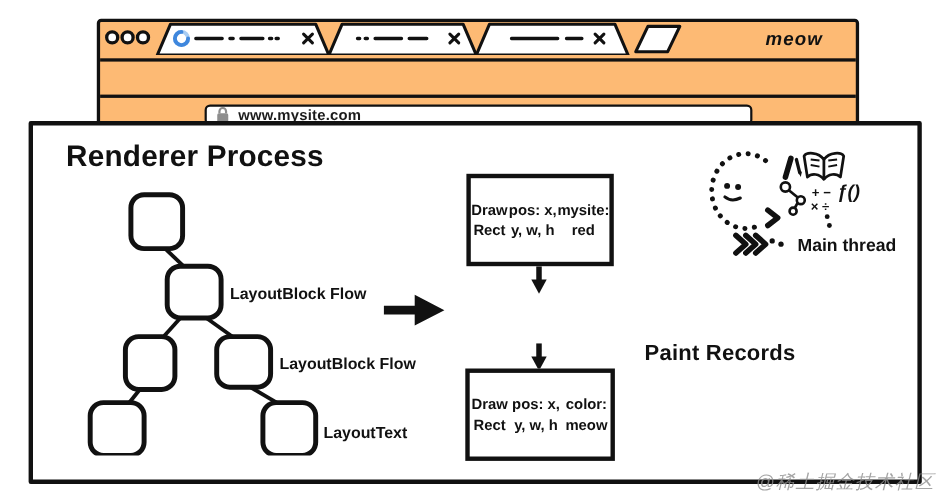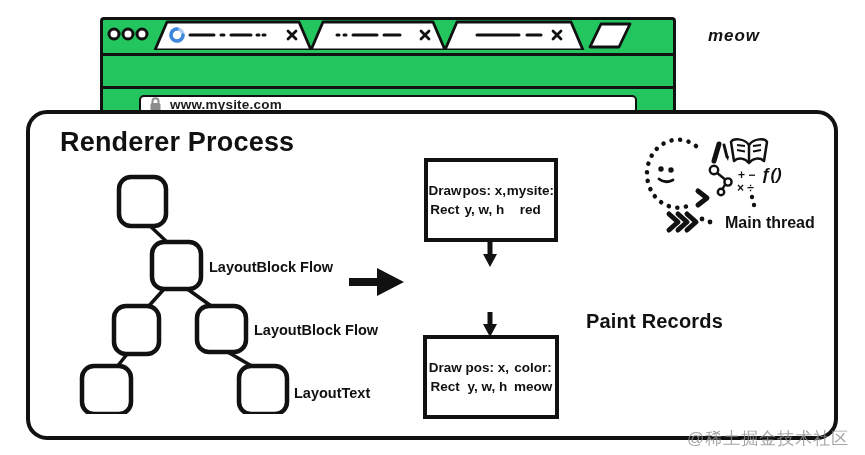--- a/index.html
+++ b/index.html
@@ -1,49 +1,49 @@
 <!DOCTYPE html>
 <html><head>
 <meta charset="utf-8">
 <style>
   html,body{margin:0;padding:0;background:#fff;}
   .canvas{position:relative;width:865px;height:455px;background:#fff;overflow:hidden;
           font-family:"Liberation Sans",sans-serif;color:#111;}
   svg{display:block;font-family:"Liberation Sans",sans-serif;}
 
   
-  .browser{position:absolute;left:100px;top:17px;width:576px;height:105px;
-           border:3px solid #111;border-radius:4px;background:#22c55e;box-sizing:border-box;z-index:1;}
+  .browser{position:absolute;left:88px;top:17px;width:693px;height:105px;
+           border:3px solid #111;border-radius:4px;background:#fdba74;box-sizing:border-box;z-index:1;}
   .tabrow{position:relative;height:33px;border-bottom:3px solid #111;}
   .navrow{position:relative;height:30px;border-bottom:3px solid #111;
           display:flex;align-items:center;gap:13px;padding:0 13px;flex-direction:column;}
   .addressbar{width:478px;height:21px;border:2.5px solid #111;border-radius:5px;
               display:flex;align-items:center;gap:8px;padding:0 8px;background:#fff;}
   .url{font-size:13.5px;font-weight:600;letter-spacing:.2px;color:#1b1b1b;white-space:nowrap;}
   .menu-dots{margin-left:auto;}
 
   
   .panel{position:absolute;left:26px;top:110px;width:812px;height:330px;background:#fff;
-         border:4px solid #111;border-radius:21px;box-sizing:border-box;z-index:2;}
+         border:4px solid #111;border-radius:2px;box-sizing:border-box;z-index:2;}
   .panel-title{position:absolute;left:30px;top:13px;font-size:27px;font-weight:700;letter-spacing:.2px;}
   .tree-svg{position:absolute;left:34px;top:50px;}
   .flow-arrow{position:absolute;left:317px;top:150px;}
   .pbox{position:absolute;border:4px solid #111;background:#fff;display:flex;
         justify-content:center;align-items:center;text-align:center;
         font-size:13.5px;font-weight:700;line-height:19px;}
   .pbox1{left:394px;top:44px;width:126px;height:76px;}
   .pbox2{left:394px;top:153px;width:127px;height:37px;}
   .pbox3{left:393px;top:221px;width:128px;height:76px;}
   .dn1{position:absolute;left:452px;top:128px;}
   .dn2{position:absolute;left:452px;top:198px;}
   .paint-title{position:absolute;left:556px;top:196px;font-size:20px;font-weight:700;letter-spacing:.2px;}
   .doodle{position:absolute;left:602px;top:20px;}
 
   .watermark{position:absolute;left:687px;top:427px;z-index:3;font-size:17px;letter-spacing:1px;
-             color:#8f8f8f;opacity:.8;white-space:nowrap;}
+             color:#8f8f8f;opacity:.8;white-space:nowrap;font-style:italic;}
 </style>
 </head>
 <body>
 
 <div class="canvas">
 
   <div class="browser">
 
     <div class="tabrow">
       <svg width="659" height="30" viewBox="0 0 659 30">

